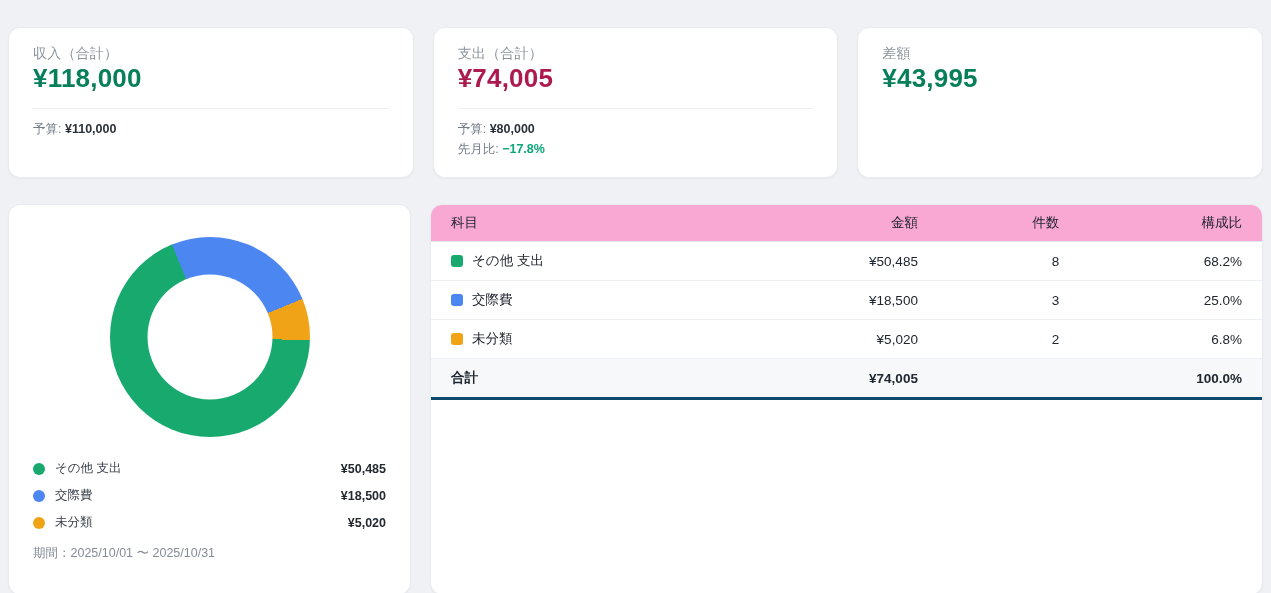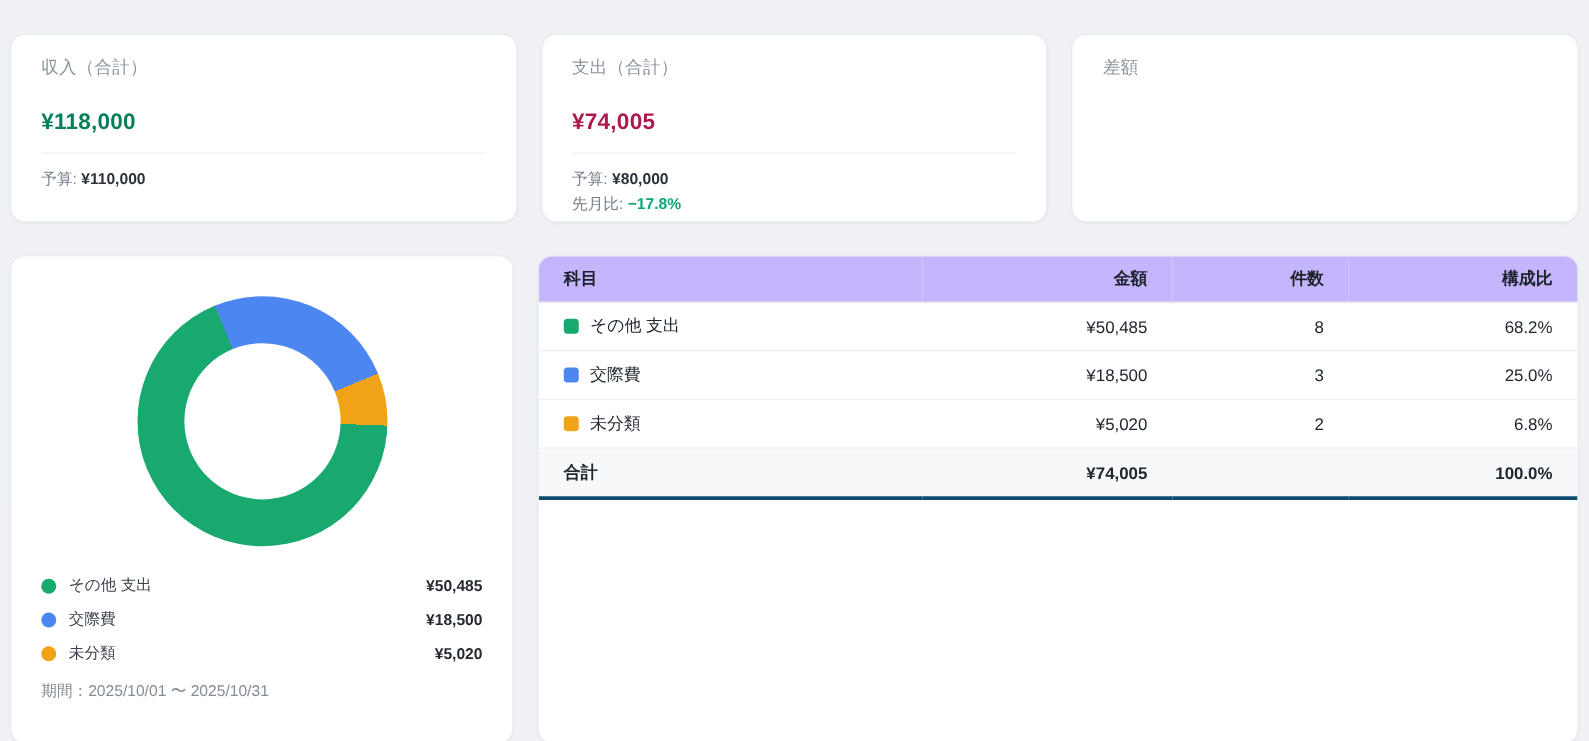--- a/index.html
+++ b/index.html
@@ -21,21 +21,21 @@
 
   
   .top-grid {
     display: grid;
     grid-template-columns: 1fr 1fr 1fr;
     gap: 19px;
     margin-bottom: 26px;
   }
   .summary-card { height: 151px; padding: 17px 24px 0 24px; }
   .card-label { font-size: 14px; color: #8b949e; letter-spacing: 0.2px; }
-  .card-value { font-size: 18px; font-weight: 700; margin-top: 24px; letter-spacing: 0.2px; }
+  .card-value { font-size: 26px; font-weight: 700; margin-top: 0; letter-spacing: 0.2px; }
   .value-green { color: #087f5b; }
   .value-red   { color: #ad1a4f; }
   .divider { border-top: 1px solid #edeff2; margin: 14px 0 10px 0; }
   .sub-row { font-size: 12.5px; line-height: 20px; }
   .sub-label { color: #747e89; }
   .sub-value { color: #2b313a; font-weight: 700; }
   .sub-value.mom-green { color: #0aa678; }
 
   
   .bottom-grid {
@@ -83,22 +83,22 @@
 
   
   .table-card { height: 391px; overflow: hidden; padding: 0; }
   table.breakdown {
     width: 100%;
     border-collapse: collapse;
     table-layout: fixed;
     font-size: 13.5px;
   }
   .breakdown th {
-    background: #c4b5fd;
-    font-weight: 700;
+    background: #f9a8d4;
+    font-weight: 400;
     color: #1c212b;
     padding: 9px 20px;
     border-bottom: 1px solid #e1e5ea;
     text-align: right;
   }
   .breakdown th.col-cat { text-align: left; }
   .breakdown td {
     padding: 10px 20px;
     border-bottom: 1px solid #eceff3;
     text-align: right;
@@ -145,20 +145,21 @@
         <span class="sub-value">¥80,000</span>
       </div>
       <div class="sub-row">
         <span class="sub-label">先月比:</span>
         <span class="sub-value mom-green">−17.8%</span>
       </div>
     </section>
 
     <section class="card summary-card">
       <div class="card-label">差額</div>
+      <div class="card-value value-green">¥43,995</div>
     </section>
 
   </div>
 
   <div class="bottom-grid">
 
     <section class="card pie-card">
       <div class="donut-wrap">
         <div class="donut" style="background: conic-gradient(from 92deg, rgb(23, 169, 110) 0deg, rgb(23, 169, 110) 245.586deg, rgb(76, 134, 240) 245.586deg, rgb(76, 134, 240) 335.58deg, rgb(240, 163, 22) 335.58deg, rgb(240, 163, 22) 360deg);">
           <div class="donut-hole"></div>

